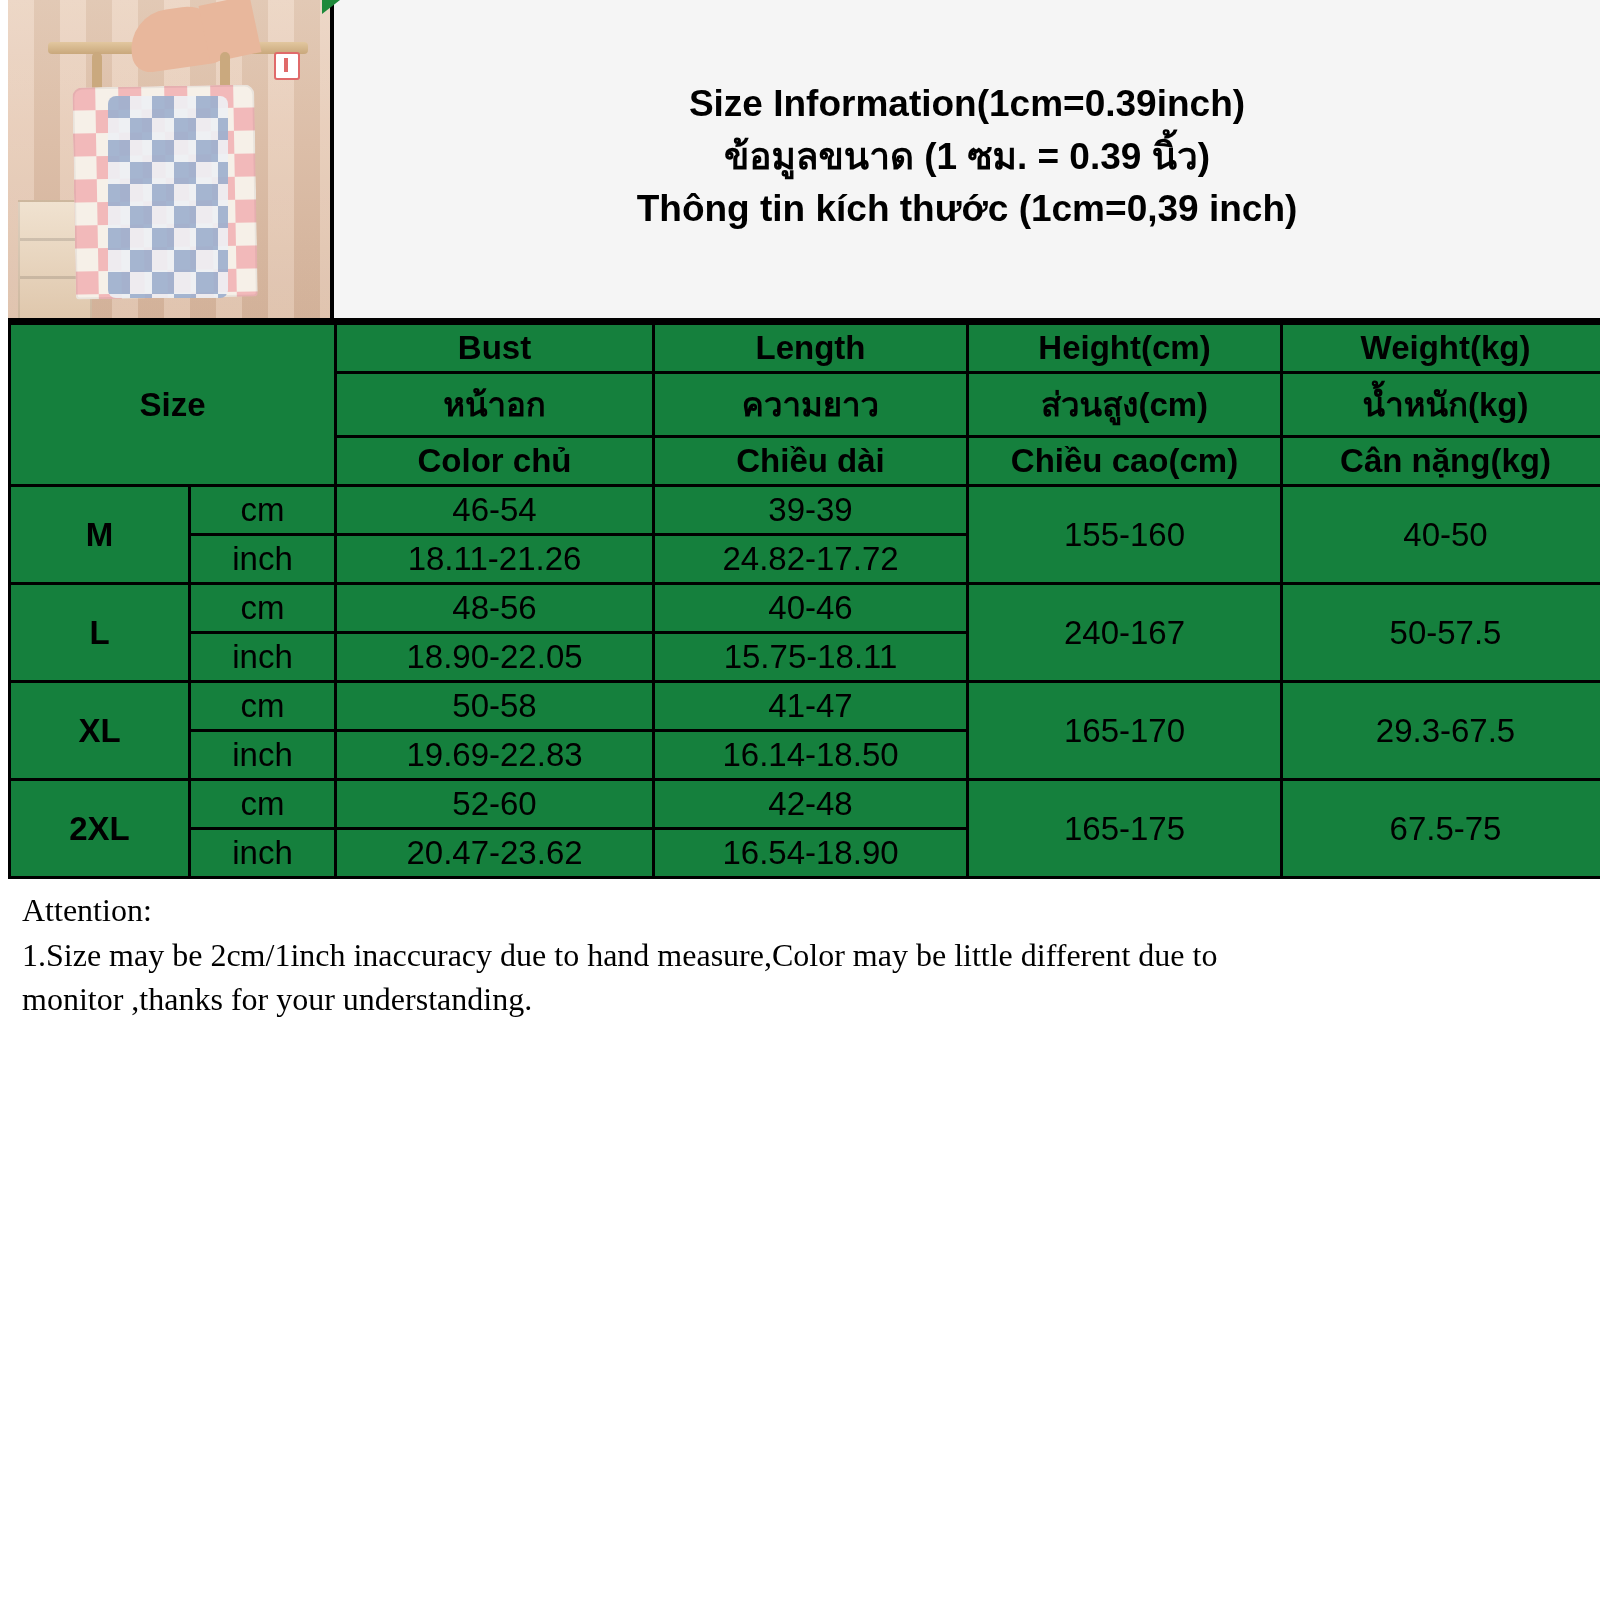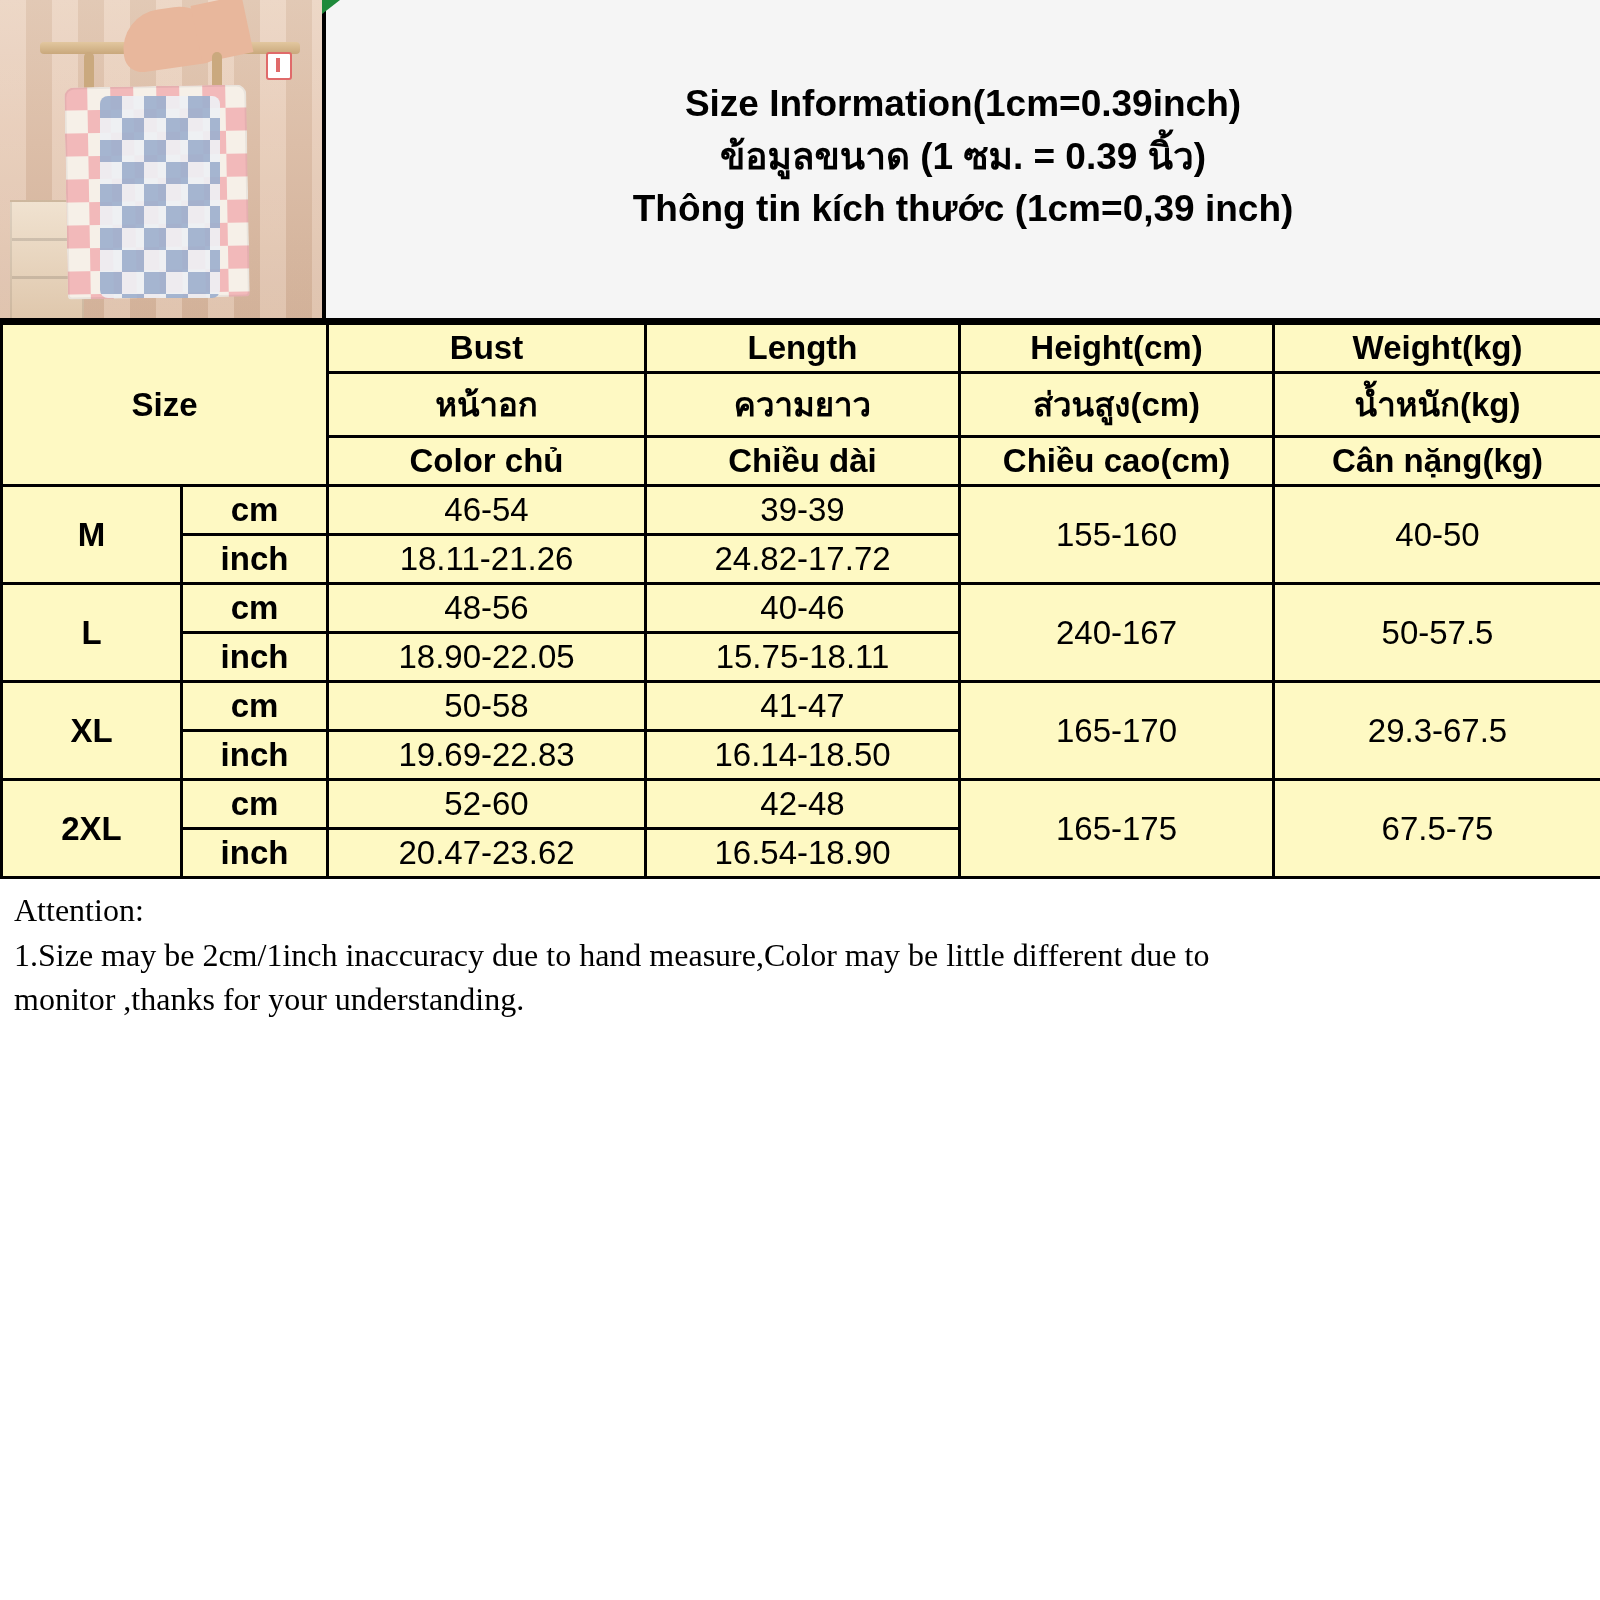--- a/index.html
+++ b/index.html
@@ -12,20 +12,21 @@
     height: 1600px;
     font-family: "Liberation Sans", sans-serif;
     color: #1a1a1a;
     overflow: hidden;
   }
   .sheet {
     width: 1600px;
     height: 1600px;
     position: relative;
     box-sizing: border-box;
+    padding-left: 8px;
   }
 
   
   .top-band {
     display: flex;
     align-items: stretch;
     border-bottom: 4px solid #000;
   }
   .product-photo {
     width: 322px;
@@ -157,36 +158,36 @@
     border-collapse: collapse;
     width: 1600px;
     table-layout: fixed;
   }
   table.size-table td {
     border: 3px solid #000;
     text-align: center;
     vertical-align: middle;
     font-size: 33px;
     color: #000;
-    background: #fef9c3;
+    background: #15803d;
     padding: 4px 2px;
   }
   td.hdr {
     background: #dedede;
     font-weight: bold;
     font-size: 34px;
   }
   td.size-cell {
     background: #dedede;
     font-weight: bold;
     font-size: 38px;
   }
   td.unit-cell {
     background: #f3f3f3;
-    font-weight: bold;
+    font-weight: normal;
     font-size: 33px;
   }
   td.val {
     font-size: 35px;
   }
   td.span-val {
     font-size: 35px;
   }
   col.c-size { width: 180px; }
   col.c-unit { width: 146px; }

